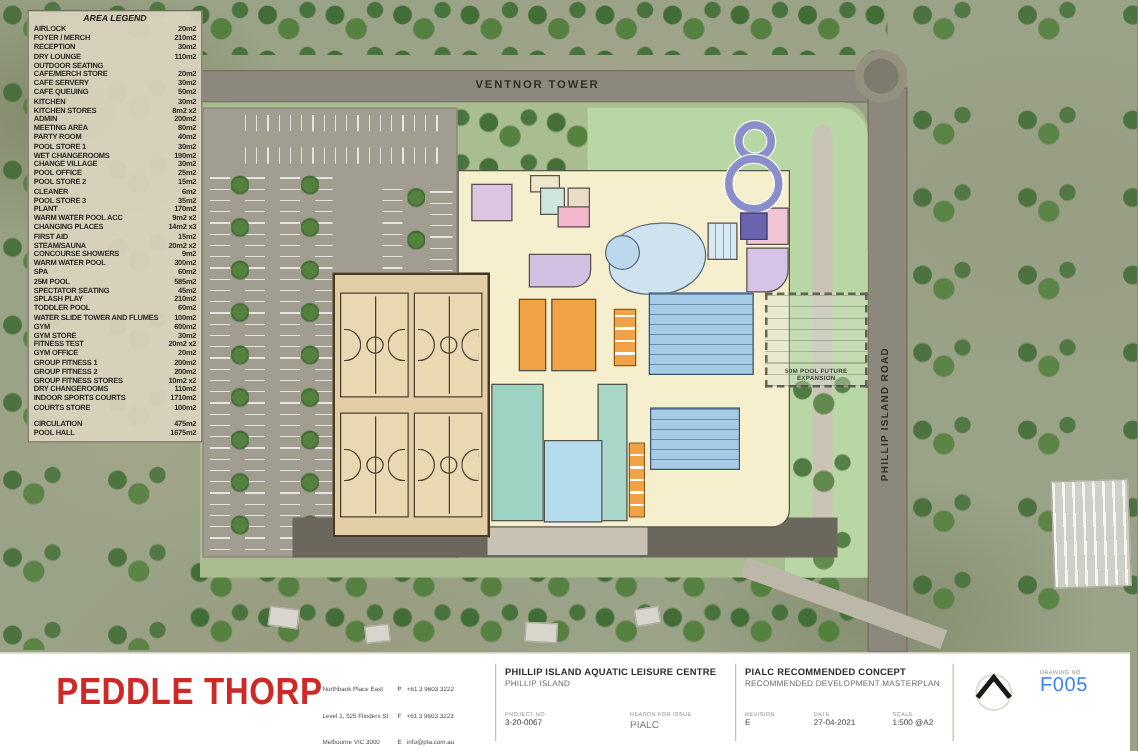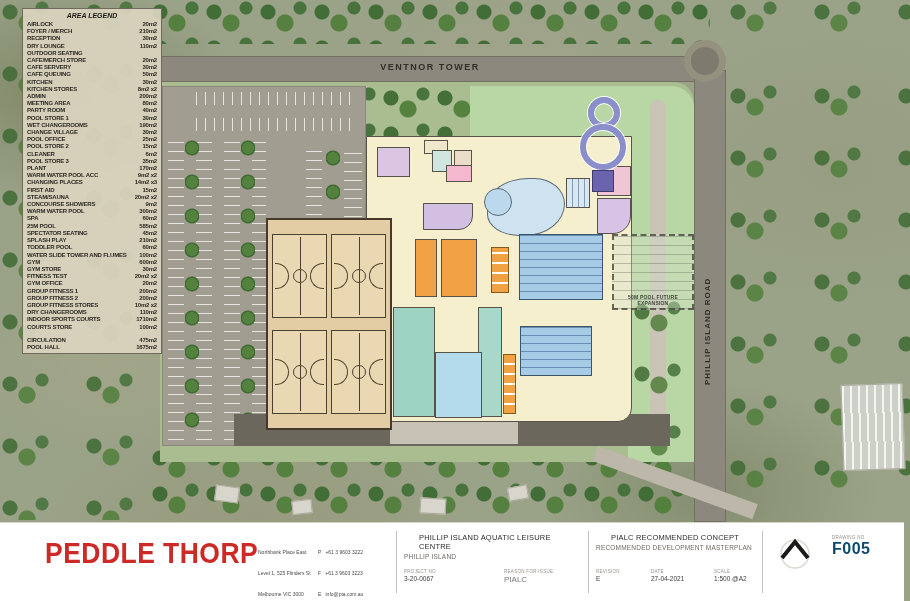--- a/index.html
+++ b/index.html
@@ -57,24 +57,24 @@
   .legend{background:rgba(219,212,192,.93);border:1px solid #6f6a5c;box-sizing:border-box;padding:2px 0;}
   .legend-title{font-size:7px;font-weight:bold;font-style:italic;text-align:center;color:#1c1a16;padding:1px 0 2px;}
   .legend-row{display:flex;justify-content:space-between;font-size:6px;font-weight:bold;color:#2a2822;line-height:7.2px;padding:0 4px;letter-spacing:-.2px;white-space:nowrap;}
   .legend-gap{height:6px;}
   
   .titlebar{background:#fff;border-top:1px solid #d8d4c8;}
   .brand{font-size:27px;font-weight:bold;letter-spacing:.5px;transform:scale(.98,1.12);transform-origin:left top;white-space:nowrap;}
   .tb-small{font-size:5px;line-height:7px;color:#4a4a4a;white-space:pre;}
   .tb-label{font-size:4.5px;color:#979289;letter-spacing:.3px;}
   .tb-value{font-size:6.5px;color:#3e3e3e;margin-top:1px;}
-  .tb-title{font-size:7.5px;font-weight:normal;color:#2c2c2c;letter-spacing:.2px;margin-left:15px;}
+  .tb-title{font-size:7.5px;font-weight:bold;color:#2c2c2c;letter-spacing:.2px;}
   .tb-sub{font-size:6.5px;color:#6e6a64;margin-top:2px;letter-spacing:.2px;}
   .tb-div{width:1px;background:#c6c2b8;}
-  .drawing-no{font-size:16px;font-weight:bold;color:#0c4a6e;letter-spacing:.5px;}
+  .drawing-no{font-size:16px;font-weight:normal;color:#3b82f6;letter-spacing:.5px;}
 </style>
 </head>
 <body>
 
 <div class="stage">
 
   <div class="trees sparse" style="left:0;top:0;width:152px;height:520px;"></div>
   <div class="trees" style="left:150px;top:0;width:560px;height:44px;"></div>
   <div class="trees sparse" style="left:728px;top:0;width:182px;height:50px;"></div>
   <div class="trees sparse" style="left:728px;top:84px;width:182px;height:410px;"></div>

